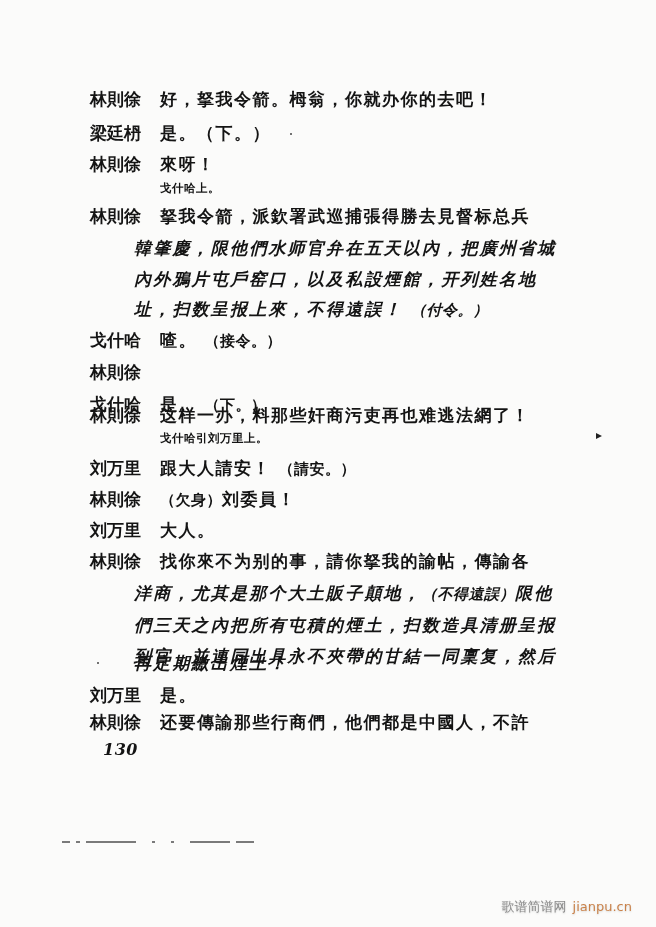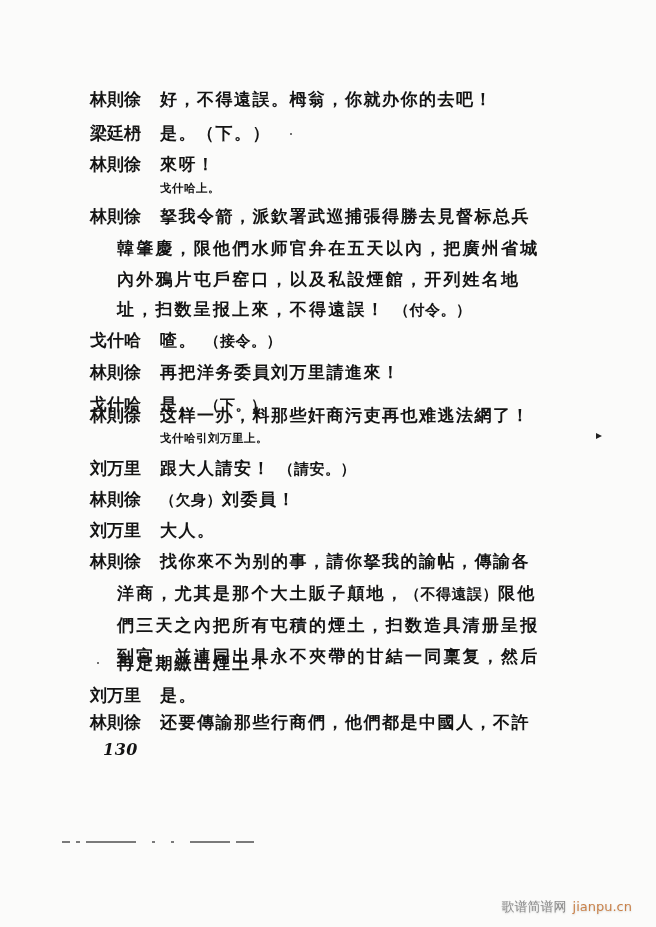--- a/index.html
+++ b/index.html
@@ -33,26 +33,27 @@
       position: absolute;
       left: 160px;
       white-space: nowrap;
       font-size: 17px;
       font-weight: bold;
       letter-spacing: 1.5px;
       line-height: 22px;
     }
     .cont {
       position: absolute;
-      left: 117px;
+      left: 134px;
       white-space: nowrap;
       font-size: 17px;
       font-weight: bold;
       letter-spacing: 2.2px;
       line-height: 22px;
+      font-style: italic;
     }
     .small {
       font-size: 15px;
       font-weight: bold;
       letter-spacing: 0.5px;
     }
     .direction {
       position: absolute;
       left: 160px;
       white-space: nowrap;
@@ -114,21 +115,21 @@
       color: #c9824a;
       margin-left: 6px;
     }
   </style>
 </head>
 <body>
 
 <div class="page">
 
   <div class="speaker" style="top:88px">林則徐</div>
-  <div class="speech" style="top:88px">好，不得遠誤。栂翁，你就办你的去吧！</div>
+  <div class="speech" style="top:88px">好，拏我令箭。栂翁，你就办你的去吧！</div>
 
   <div class="speaker" style="top:122px">梁廷枬</div>
   <div class="speech" style="top:122px">是。（下。）</div>
   <div class="dot" style="left:290px; top:133px"></div>
 
   <div class="speaker" style="top:153px">林則徐</div>
   <div class="speech" style="top:153px">來呀！</div>
 
   <div class="direction" style="top:180px">戈什哈上。</div>
 
@@ -141,21 +142,20 @@
     <span class="small">（付令。）</span>
   </div>
 
   <div class="speaker" style="top:329px">戈什哈</div>
   <div class="speech" style="top:329px">
     <span>喳。</span>
     <span class="small">（接令。）</span>
   </div>
 
   <div class="speaker" style="top:361px">林則徐</div>
-  <div class="speech" style="top:361px">再把洋务委員刘万里請進來！</div>
 
   <div class="speaker" style="top:393px">戈什哈</div>
   <div class="speech" style="top:393px">
     <span>是。</span>
     <span class="small">（下。）</span>
   </div>
 
   <div class="speaker" style="top:404px; top:404px">林則徐</div>
   <div class="speech" style="top:404px">这样一办，料那些奸商污吏再也难逃法網了！</div>
   <div class="mark" style="left:596px; top:433px"></div>

